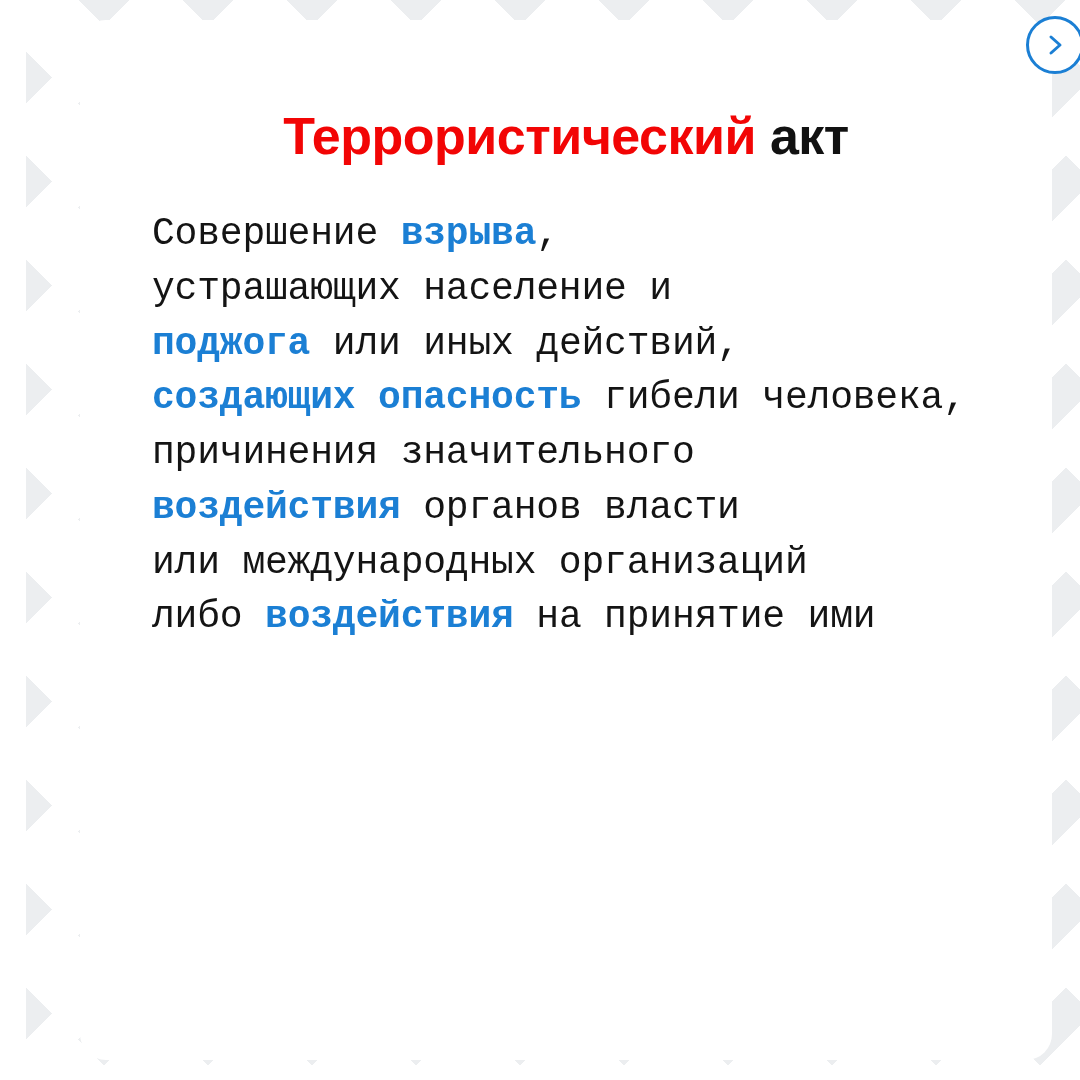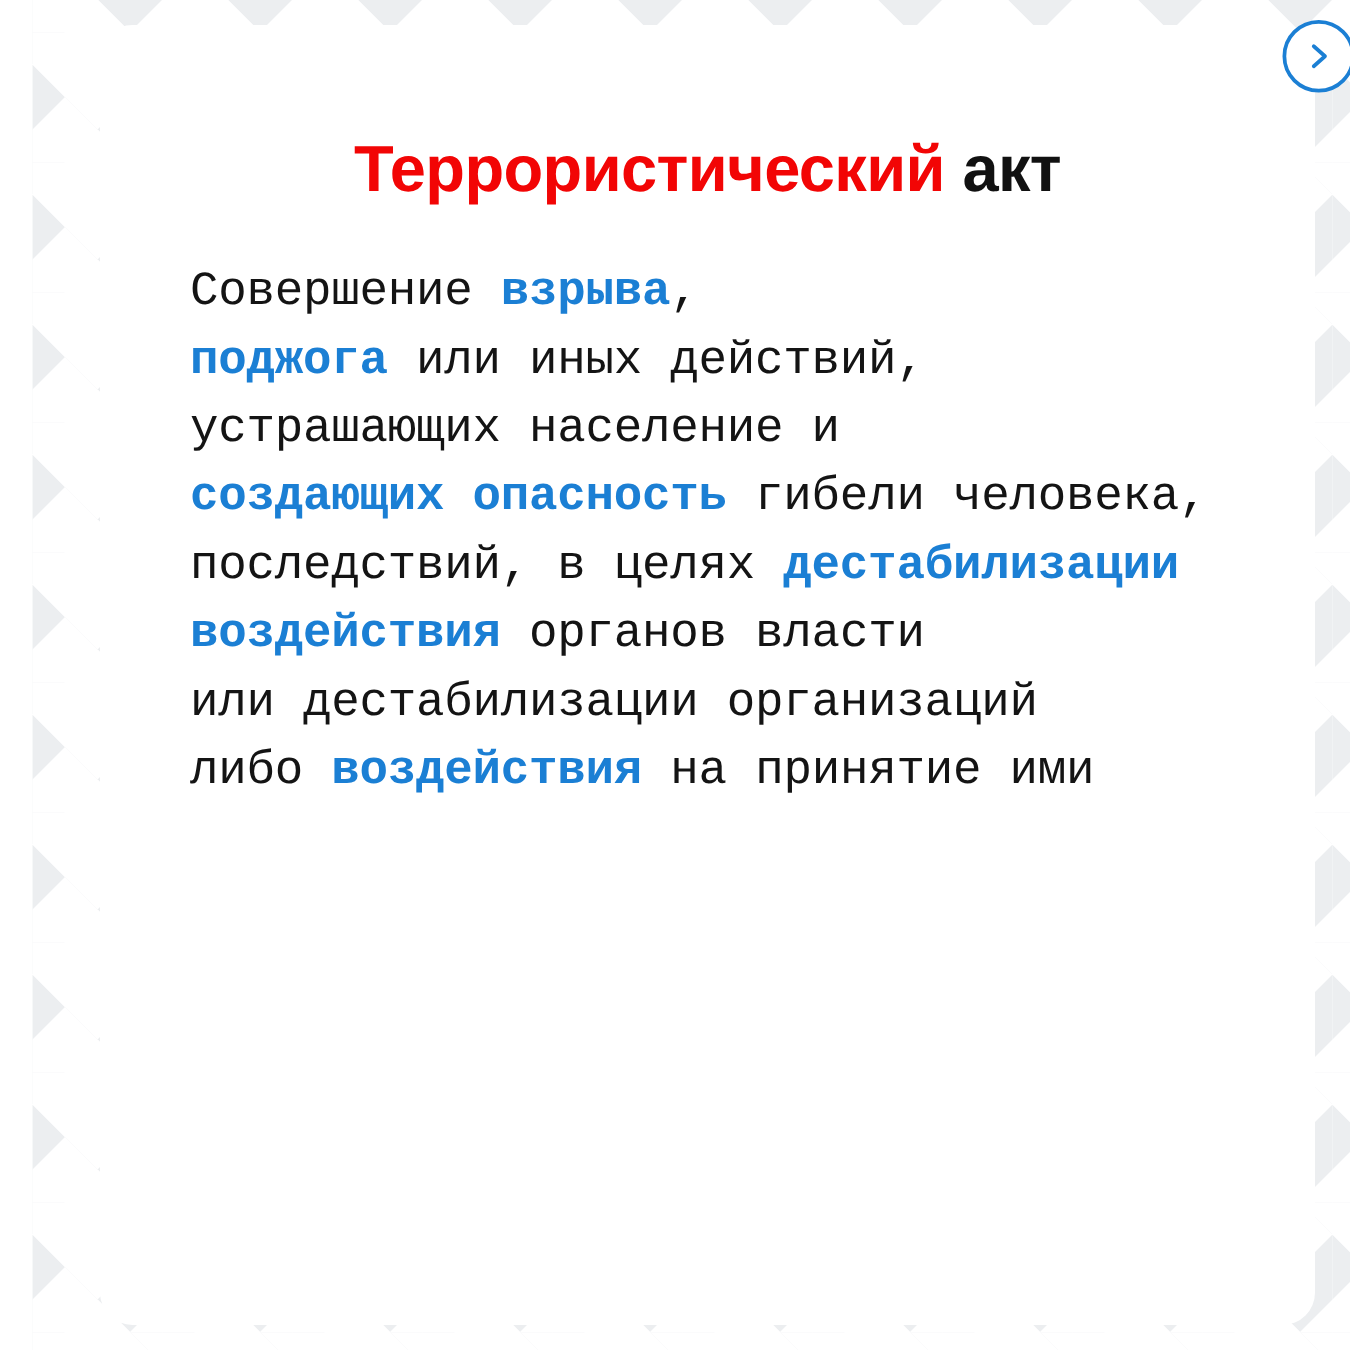--- a/index.html
+++ b/index.html
@@ -108,26 +108,26 @@
 <div class="page">
 
   <div class="card">
 
     <h1 class="title">
       <span class="hl-red">Террористический</span><span class="plain"> акт</span>
     </h1>
 
     <p class="body-text">
         <span class="line"><span>Совершение </span><span class="hl-blue">взрыва</span><span>,</span></span>
+        <span class="line"><span>устрашающих население и</span></span>
         <span class="line"><span class="hl-blue">поджога</span><span> или иных действий,</span></span>
-        <span class="line"><span>устрашающих население и</span></span>
         <span class="line"><span class="hl-blue">создающих опасность</span><span> гибели человека,</span></span>
-        <span class="line"><span>последствий, в целях </span><span class="hl-blue">дестабилизации</span></span>
+        <span class="line"><span>причинения значительного</span></span>
         <span class="line"><span class="hl-blue">воздействия</span><span> органов власти</span></span>
-        <span class="line"><span>или дестабилизации организаций</span></span>
+        <span class="line"><span>или международных организаций</span></span>
         <span class="line"><span>либо </span><span class="hl-blue">воздействия</span><span> на принятие ими</span></span>
       </p>
 
   </div>
 
   <div class="next-arrow">
     <span>
       <svg width="26" height="26" viewBox="0 0 26 26" aria-hidden="true">
         <polyline points="9,5 18,13 9,21" fill="none" stroke="#1b7fd4" stroke-width="3" stroke-linecap="round" stroke-linejoin="round"></polyline>
       </svg>

